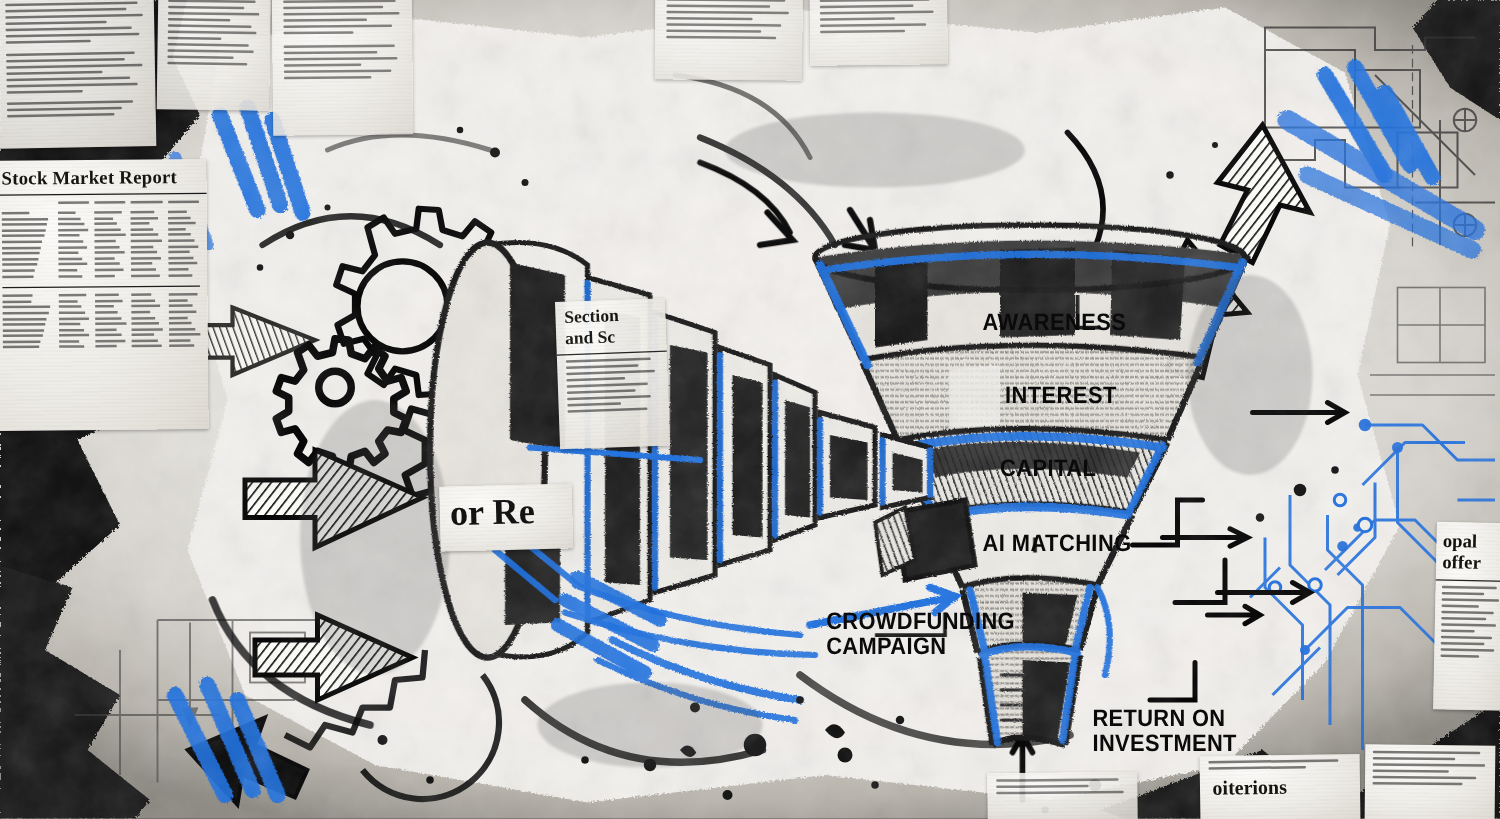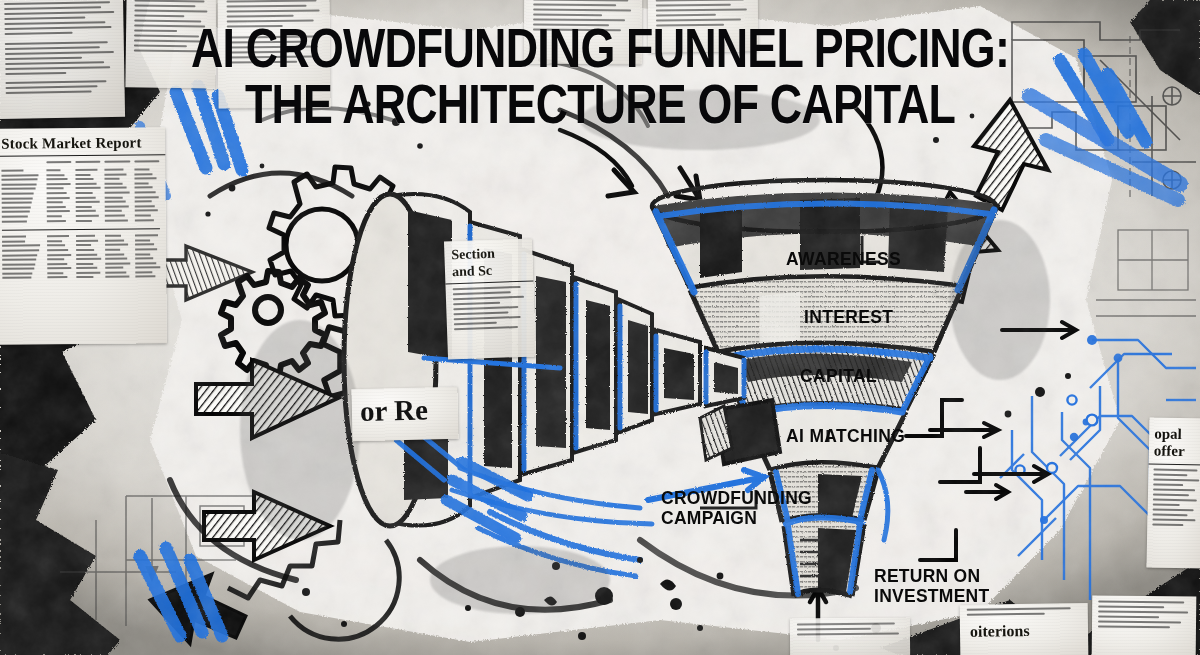--- a/index.html
+++ b/index.html
@@ -958,24 +958,20 @@
   </div>
 
   <div class="layer tornpaper newsprint" style="left:790px;top:618px;width:120px;height:38px;transform:rotate(-.5deg);opacity:.9;">
     <div style="padding:5px 7px;">
       <div class="nline" style="width:92%"></div>
         <div class="nline" style="width:70%"></div>
       <div class="nline" style="width:96%"></div>
     </div>
   </div>
 
-  <div id="title-wrap" class="layer">
-    <div id="title-1" class="tline">AI CROWDFUNDING FUNNEL PRICING:</div>
-    <div id="title-2" class="tline">THE ARCHITECTURE OF CAPITAL</div>
-  </div>
 
   <div class="stage" style="left:786px;top:248px;">AWARENESS</div>
   <div class="stage" style="left:804px;top:306px;">INTEREST</div>
   <div class="stage" style="left:800px;top:365px;">CAPITAL</div>
   <div class="stage" style="left:786px;top:425px;">AI MATCHING</div>
 
   <div class="callout" style="left:661px;top:488px;">
     <div>CROWDFUNDING</div>
     <div>CAMPAIGN</div>
   </div>

